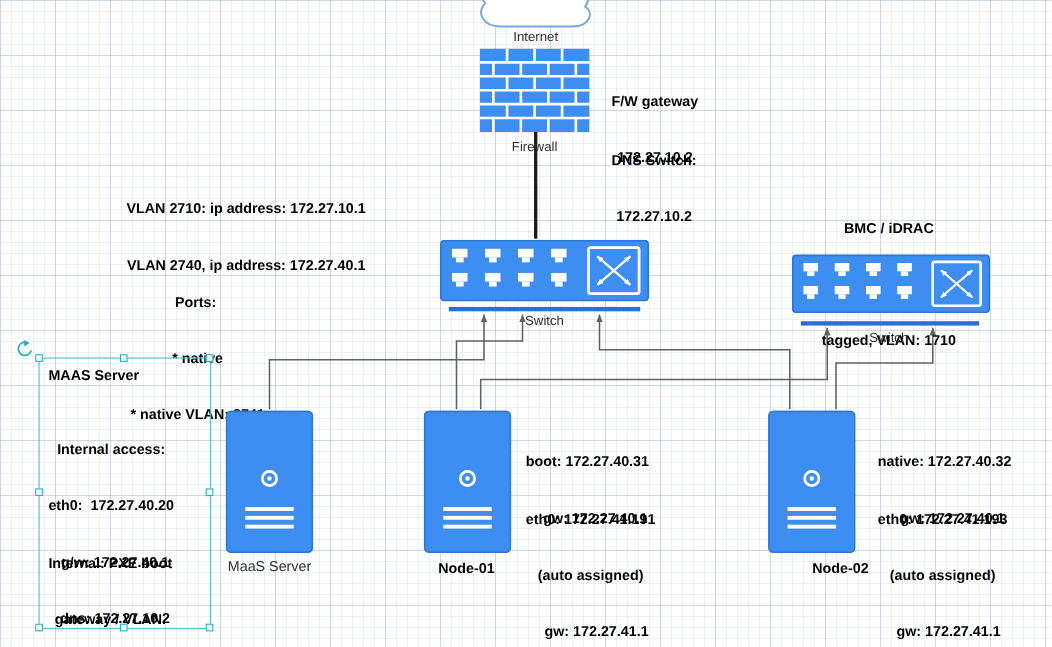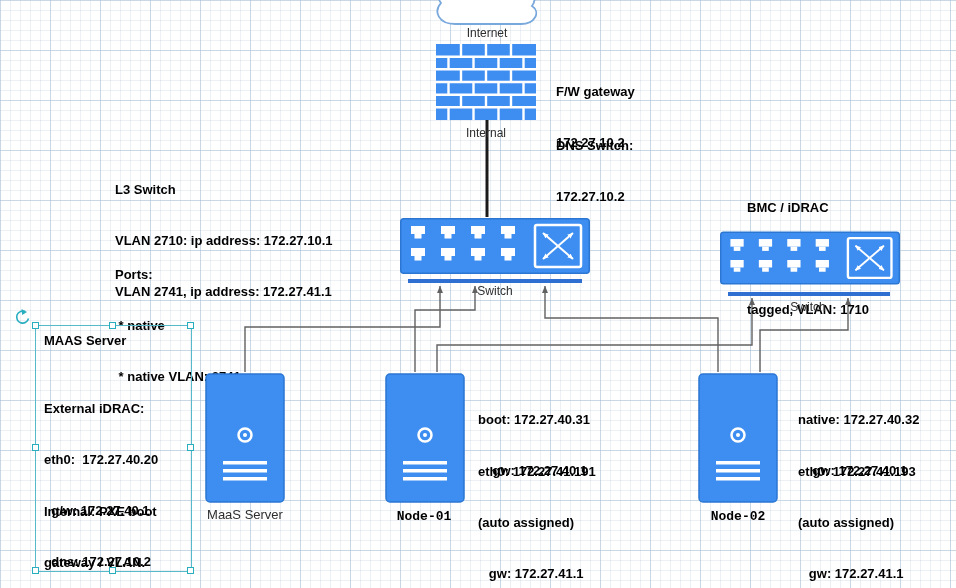--- a/index.html
+++ b/index.html
@@ -8,24 +8,24 @@
     background-image:
       linear-gradient(to right, rgba(168,190,212,0.50) 1px, transparent 1px),
       linear-gradient(to bottom, rgba(168,190,212,0.50) 1px, transparent 1px),
       linear-gradient(to right, rgba(168,190,212,0.22) 1px, transparent 1px),
       linear-gradient(to bottom, rgba(168,190,212,0.22) 1px, transparent 1px);
     background-size:50px 50px,50px 50px,10px 10px,10px 10px;
     font-family:"Liberation Sans",sans-serif;
   }
   .abs{position:absolute;}
   .tb{position:absolute;font-weight:bold;font-size:13px;line-height:17px;color:#000;white-space:pre;}
-  .tb div{min-height:17px;}
+  .tb div{min-height:17px;text-align:center;}
   .lbl{position:absolute;font-size:12px;color:#2e2e2e;text-align:center;white-space:nowrap;}
   .lbl.big{font-size:13px;}
-  .lbl.bold{font-weight:bold;font-size:13px;color:#000;font-family:Liberation Mono, monospace;}
+  .lbl.bold{font-weight:bold;font-size:13px;color:#000;}
   .bar{position:absolute;background:#2f6fd1;}
   .sel-box{position:absolute;border:1px solid #56bacb;}
   .handle{position:absolute;width:7px;height:7px;background:#fff;border:1px solid #29aec0;box-sizing:border-box;}
   svg{display:block;}
 </style>
 </head>
 <body>
 
 <div class="canvas">
 
@@ -85,35 +85,34 @@
   <svg class="abs" style="left:436px;top:44px" width="100" height="76" viewBox="0 0 100 76">
     <rect x="0" y="0" width="100" height="76" fill="#3e8ef2"></rect>
     <path d="M0 12.7 H100 M0 25.3 H100 M0 38 H100 M0 50.7 H100 M0 63.3 H100
              M25 0 V12.7 M50 0 V12.7 M75 0 V12.7
              M12.5 12.7 V25.3 M37.5 12.7 V25.3 M62.5 12.7 V25.3 M87.5 12.7 V25.3
              M25 25.3 V38 M50 25.3 V38 M75 25.3 V38
              M12.5 38 V50.7 M37.5 38 V50.7 M62.5 38 V50.7 M87.5 38 V50.7
              M25 50.7 V63.3 M50 50.7 V63.3 M75 50.7 V63.3
              M12.5 63.3 V76 M37.5 63.3 V76 M62.5 63.3 V76 M87.5 63.3 V76" stroke="#ffffff" stroke-width="2.4" fill="none"></path>
   </svg>
-  <div class="lbl" style="left:446px;top:126px;width:80px">Internal</div>
+  <div class="lbl" style="left:446px;top:126px;width:80px">Firewall</div>
 
   <div class="tb" style="left:556px;top:49px">
     <div>F/W gateway</div>
     <div>172.27.10.2</div>
   </div>
   <div class="tb" style="left:556px;top:103px">
     <div>DNS Switch:</div>
     <div>172.27.10.2</div>
   </div>
 
   <div class="tb" style="left:115px;top:147px">
-    <div>L3 Switch</div>
     <div>VLAN 2710: ip address: 172.27.10.1</div>
-    <div>VLAN 2741, ip address: 172.27.41.1</div>
+    <div>VLAN 2740, ip address: 172.27.40.1</div>
   </div>
   <div class="tb" style="left:115px;top:232px">
     <div>Ports:</div>
     <div> * native</div>
     <div> * native VLAN: 2741</div>
   </div>
 
   <div class="tb" style="left:747px;top:165px">
     <div>BMC / iDRAC</div>
     <div>Ports:</div>
@@ -138,21 +137,21 @@
   <div class="lbl big" style="left:195px;top:507px;width:100px">MaaS Server</div>
 
   <svg class="abs" style="left:385px;top:373px" width="80" height="130">
     <use href="#sym-server" width="80" height="130"></use>
   </svg>
   <div class="lbl bold" style="left:384px;top:509px;width:80px">Node-01</div>
 
   <svg class="abs" style="left:698px;top:373px" width="80" height="130">
     <use href="#sym-server" width="80" height="130"></use>
   </svg>
-  <div class="lbl bold" style="left:698px;top:509px;width:80px">Node-02</div>
+  <div class="lbl bold" style="left:724px;top:509px;width:80px">Node-02</div>
 
   <div class="tb" style="left:478px;top:377px">
     <div>boot: 172.27.40.31</div>
     <div>    gw: 172.27.40.1</div>
   </div>
   <div class="tb" style="left:478px;top:429px">
     <div>eth0: 172.27.41.191</div>
     <div>(auto assigned)</div>
     <div>   gw: 172.27.41.1</div>
     
@@ -171,21 +170,21 @@
     
   </div>
 
   <svg class="abs" style="left:14px;top:308px" width="18" height="18" viewBox="0 0 18 18">
     <path d="M14.5 10.5 A6 6 0 1 1 11 3.6" stroke="#29aec0" stroke-width="1.6" fill="none"></path>
     <path d="M7.5 1 L13 3.9 L8.2 7 Z" fill="#29aec0"></path>
   </svg>
   <div class="sel-box" style="left:35px;top:325px;width:155px;height:245px">
     <div class="tb" style="left:8px;top:6px">MAAS Server</div>
     <div class="tb" style="left:8px;top:40px">
-      <div>External iDRAC:</div>
+      <div>Internal access:</div>
       <div>eth0:  172.27.40.20</div>
       <div>  g/w: 172.27.40.1</div>
       <div>  dns: 172.27.10.2</div>
     </div>
     <div class="tb" style="left:8px;top:143px">
       <div>Internal: PXE boot</div>
       <div>gateway / VLAN.</div>
       
       
       

